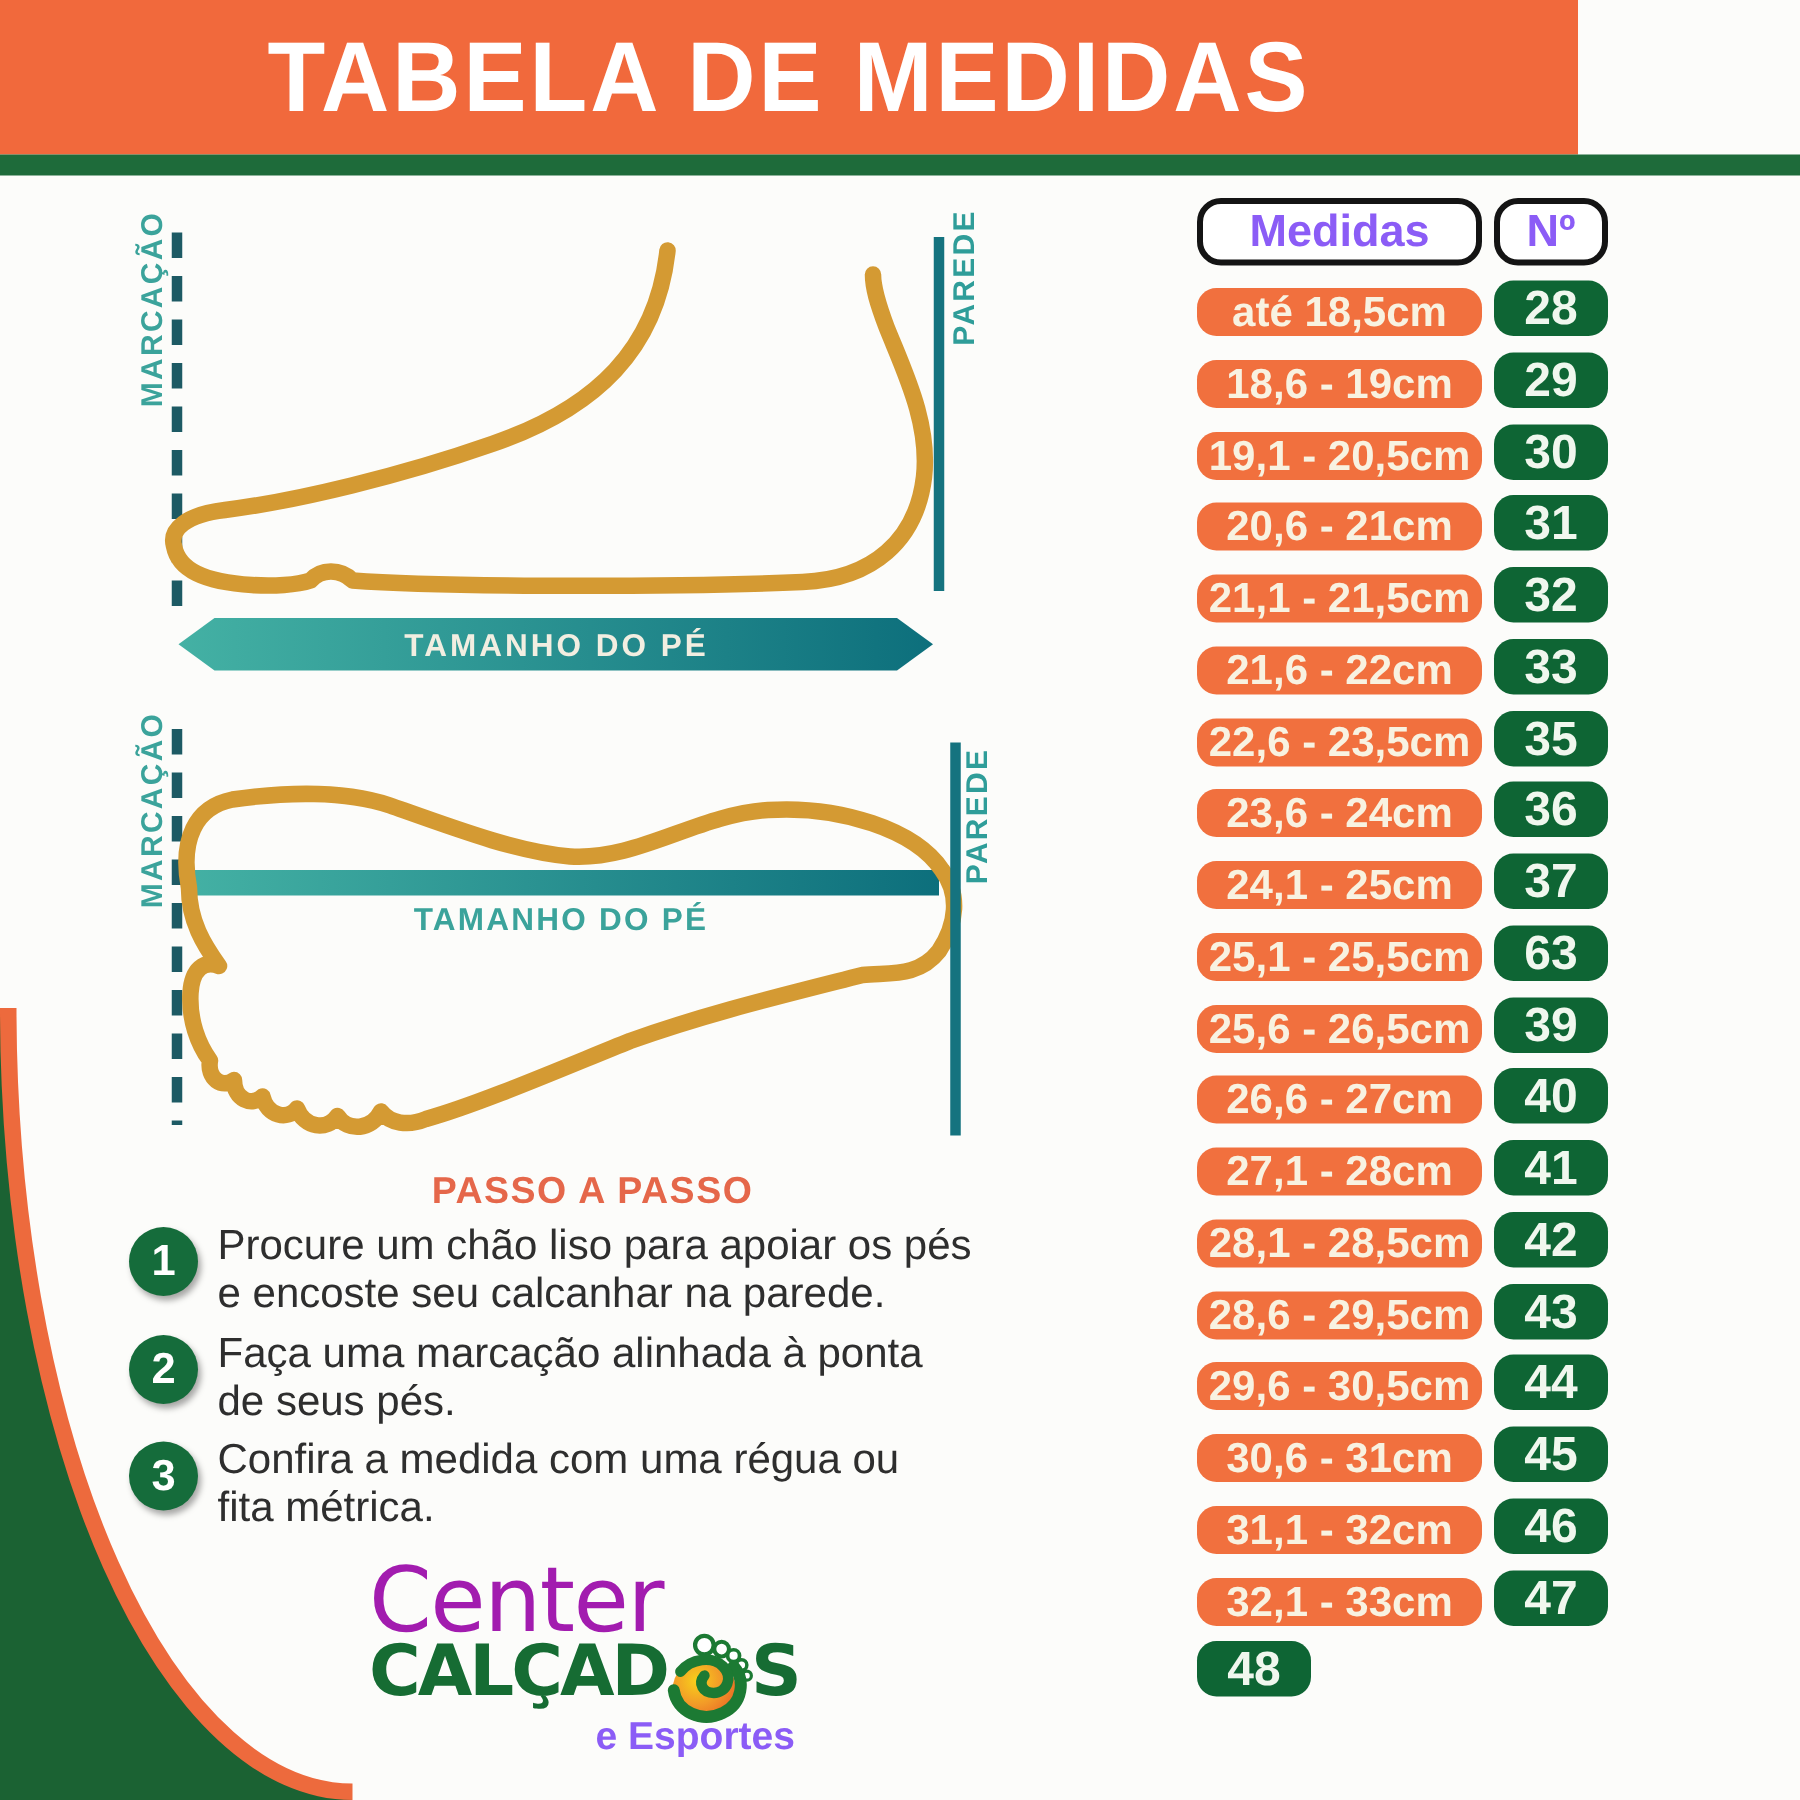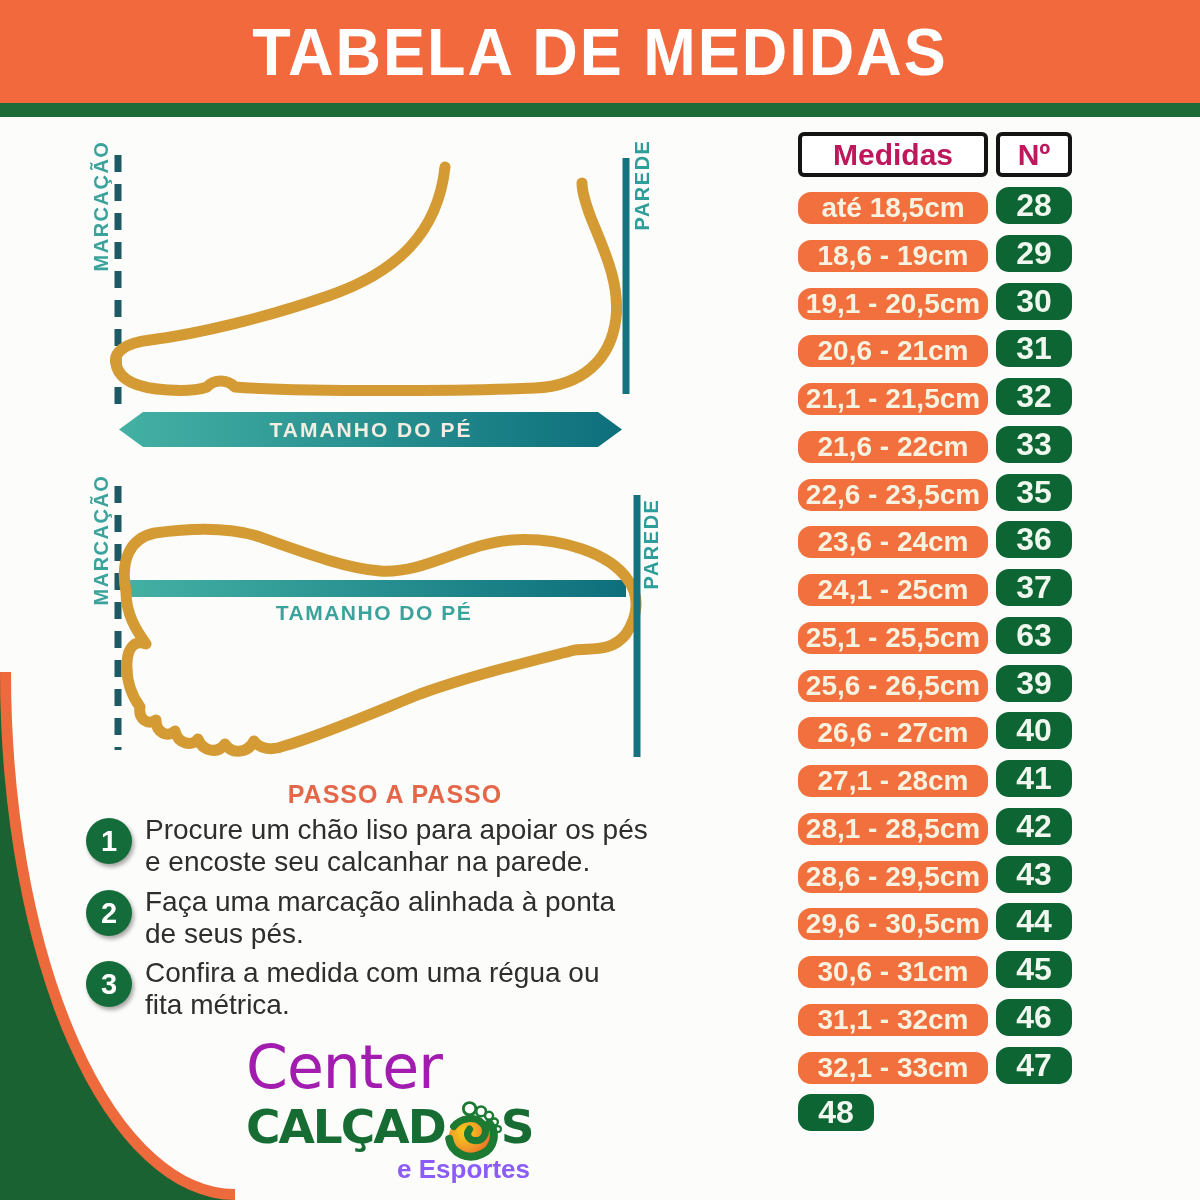--- a/index.html
+++ b/index.html
@@ -1,19 +1,19 @@
 <!DOCTYPE html>
 <html><head>
 <meta charset="utf-8">
 <style>
   html,body{margin:0;padding:0;background:#e8e8e8;}
   .canvas{position:relative;width:1200px;height:1200px;margin:0 auto;background:#fcfcfa;overflow:hidden;
           font-family:"Liberation Sans",sans-serif;}
   
-  .header{position:absolute;left:0;top:0;width:1200px;height:103px;background:#f1693c;
+  .header{position:absolute;left:0;top:0;width:1052px;height:103px;background:#f1693c;
           display:flex;align-items:center;justify-content:center;}
   .header h1{margin:0;color:#fff;font-size:63px;font-weight:900;letter-spacing:2px;
              transform:scaleY(1.05);font-family:"Liberation Sans",sans-serif;}
   .header-stripe{position:absolute;left:0;top:103px;width:1200px;height:14px;background:#1e6b3a;}
   
   .corner{position:absolute;left:0;top:640px;width:300px;height:560px;z-index:1;}
   
   .diagram{position:absolute;z-index:2;}
   .diagram text{font-family:"Liberation Sans",sans-serif;font-weight:bold;}
   
@@ -23,29 +23,29 @@
   .step-badge{flex:0 0 auto;width:46px;height:46px;border-radius:50%;background:#156c3b;color:#fff;
               display:flex;align-items:center;justify-content:center;font-size:29px;font-weight:bold;
               box-shadow:2px 3px 4px rgba(0,0,0,.35);margin-top:4px;}
   .step-text{font-size:28px;line-height:32px;color:#2e2e2e;white-space:pre-line;
              font-family:"Liberation Sans",sans-serif;}
   
   .logo{position:absolute;left:246px;top:1044px;width:292px;z-index:3;
         font-family:"DejaVu Sans",sans-serif;}
   .logo-center{color:#a21caf;font-size:60px;font-weight:normal;letter-spacing:-1px;line-height:46px;}
   .logo-calcados{display:flex;align-items:center;color:#166c33;font-size:47px;font-weight:bold;
-                 letter-spacing:-2px;line-height:50px;margin-top:12px;}
+                 letter-spacing:-2px;line-height:50px;margin-top:0px;}
   .logo-footmark{width:62px;height:66px;margin:-10px -4px -16px -2px;}
   .logo-esportes{color:#8b5cf6;font-size:26px;font-weight:bold;text-align:right;width:284px;
                  margin-top:2px;letter-spacing:0px;font-family:"Liberation Sans",sans-serif;}
   
   .size-table{position:absolute;left:798px;top:132px;width:290px;z-index:2;}
   .tbl-head{display:flex;gap:8px;}
-  .head-box{background:#fff;border:4px solid #141414;border-radius:6px;height:37px;
-            display:flex;align-items:center;justify-content:center;color:#be185d;
+  .head-box{background:#fff;border:4px solid #141414;border-radius:16px;height:37px;
+            display:flex;align-items:center;justify-content:center;color:#8b5cf6;
             font-weight:bold;font-size:30px;}
   .head-measure{width:182px;}
   .head-number{width:68px;}
   .tbl-rows{margin-top:6px;}
   .tbl-row{display:flex;gap:8px;margin-bottom:6.75px;height:41px;align-items:flex-end;}
   .cell-measure{width:190px;background:#f1703e;border-radius:13px;display:flex;align-items:center;
                 justify-content:center;color:#f8f2e1;font-size:28px;font-weight:bold;}
   .cell-number{width:76px;background:#0e6534;border-radius:13px;display:flex;align-items:center;
                justify-content:center;color:#f0f7ee;font-size:32px;font-weight:bold;}
 </style>

